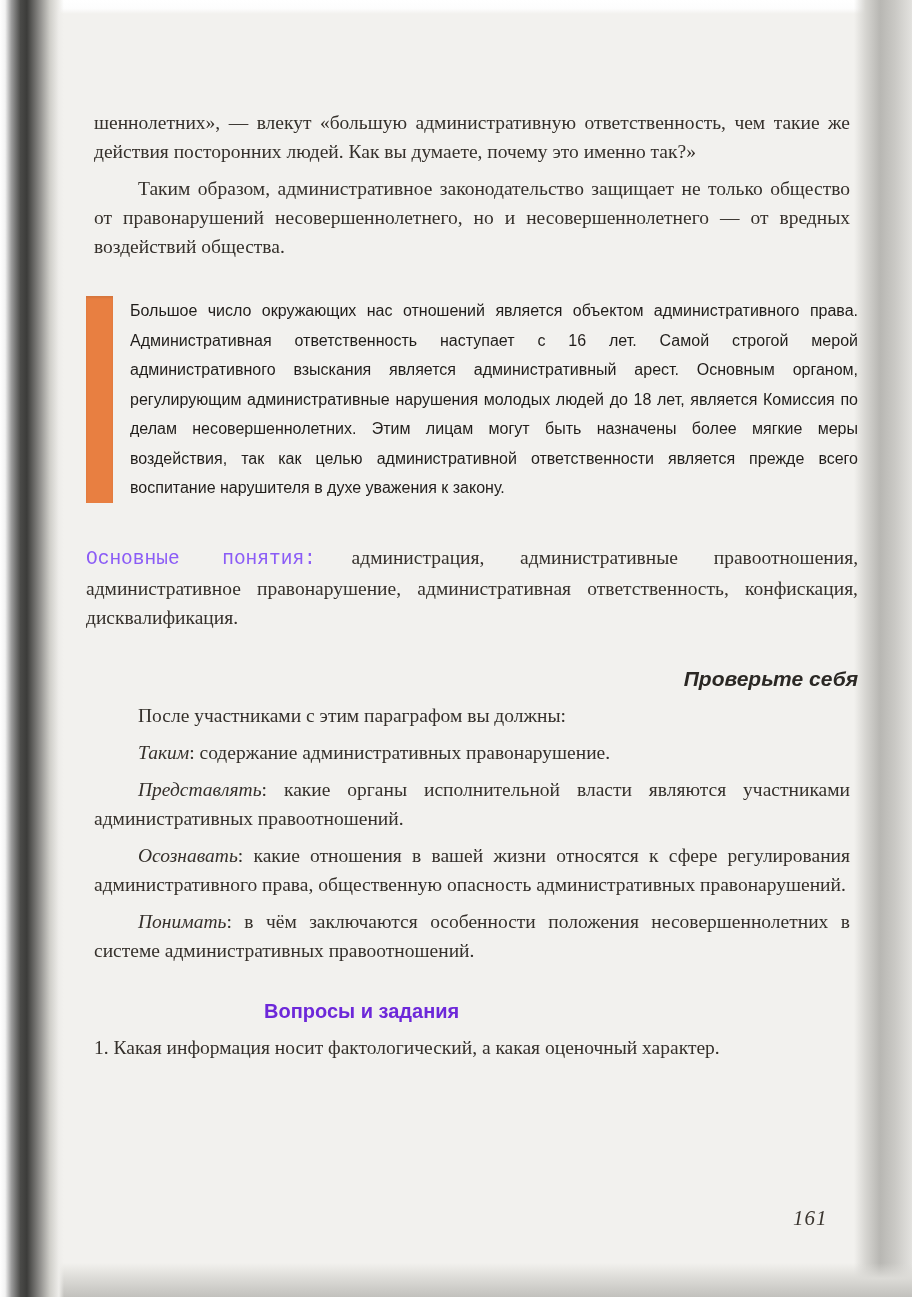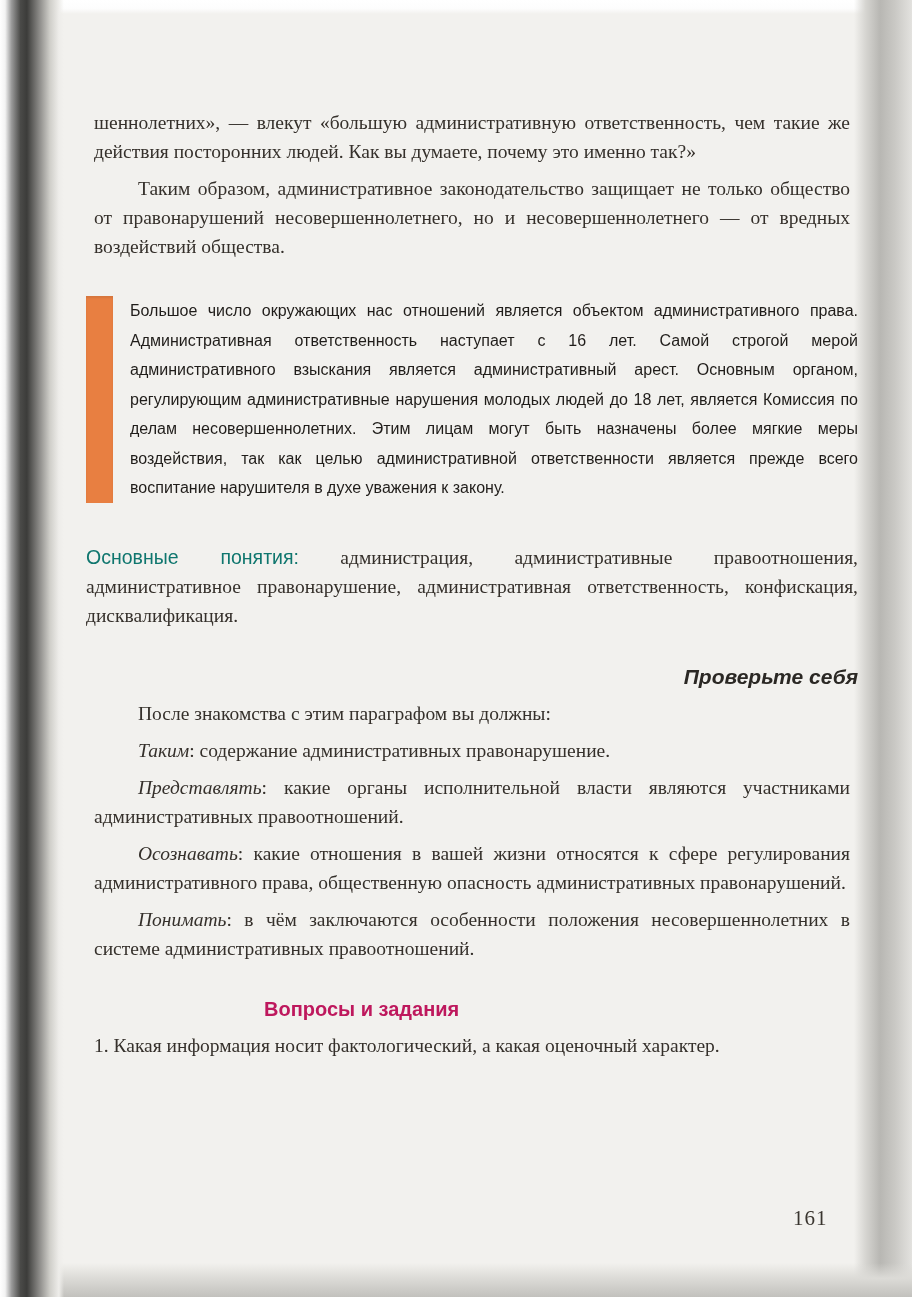--- a/index.html
+++ b/index.html
@@ -58,49 +58,50 @@
     font-family: "Liberation Sans", sans-serif;
     font-size: 16px;
     line-height: 29.5px;
     color: #201d1a;
     text-align: justify;
   }
   .key-terms {
     margin: 40px 0 0 0;
   }
   .key-terms .label {
-    font-family: Liberation Sans, sans-serif;
-    color: #0f766e;
+    font-family: Liberation Mono, monospace;
+    color: #8b5cf6;
   }
   .check-heading {
     margin: 32px 0 0 0;
     font-family: "Liberation Sans", sans-serif;
     font-style: italic;
     font-weight: bold;
     font-size: 21px;
     line-height: 29px;
     color: #2b2824;
     text-align: right;
   }
   .lead { font-style: italic; }
   .questions-heading {
     margin: 32px 0 0 178px;
     font-family: "Liberation Sans", sans-serif;
     font-weight: bold;
     font-size: 20px;
     line-height: 28px;
-    color: #be185d;
+    color: #6d28d9;
     text-align: left;
   }
   .page-number {
     position: absolute;
     left: 793px; top: 1206px;
     font-size: 21px;
     color: #3a352f;
     letter-spacing: 1px;
+    font-style: italic;
   }
 </style>
 </head>
 <body>
 
 <div class="canvas">
 
   <div class="scan-top"></div>
   <div class="scan-right"></div>
   <div class="scan-bottom"></div>
@@ -113,21 +114,21 @@
 
     <div class="summary-block">
       <div class="summary-bar"></div>
       <p class="summary-text">Большое число окружающих нас отношений является объектом административного права. Административная ответственность наступает с 16 лет. Самой строгой мерой административного взыскания является административный арест. Основным органом, регулирующим административные нарушения молодых людей до 18 лет, является Комиссия по делам несовершеннолетних. Этим лицам могут быть назначены более мягкие меры воздействия, так как целью административной ответственности является прежде всего воспитание нарушителя в духе уважения к закону.</p>
     </div>
 
     <p class="para key-terms"><span class="label">Основные понятия:</span><span> администрация, административные правоотношения, административное правонарушение, административная ответственность, конфискация, дисквалификация.</span></p>
 
     <p class="check-heading">Проверьте себя</p>
 
-    <p class="para indent">После знакомства с этим параграфом вы должны:</p>
+    <p class="para indent">После участниками с этим параграфом вы должны:</p>
 
     <p class="para indent"><span class="lead">Таким</span><span>: содержание административных правонарушение.</span></p>
 
     <p class="para indent"><span class="lead">Представлять</span><span>: какие органы исполнительной власти являются участниками административных правоотношений.</span></p>
 
     <p class="para indent"><span class="lead">Осознавать</span><span>: какие отношения в вашей жизни относятся к сфере регулирования административного права, общественную опасность административных правонарушений.</span></p>
 
     <p class="para indent"><span class="lead">Понимать</span><span>: в чём заключаются особенности положения несовершеннолетних в системе административных правоотношений.</span></p>
 
 

